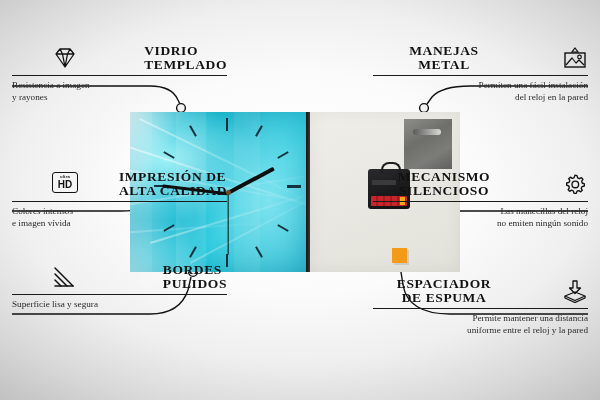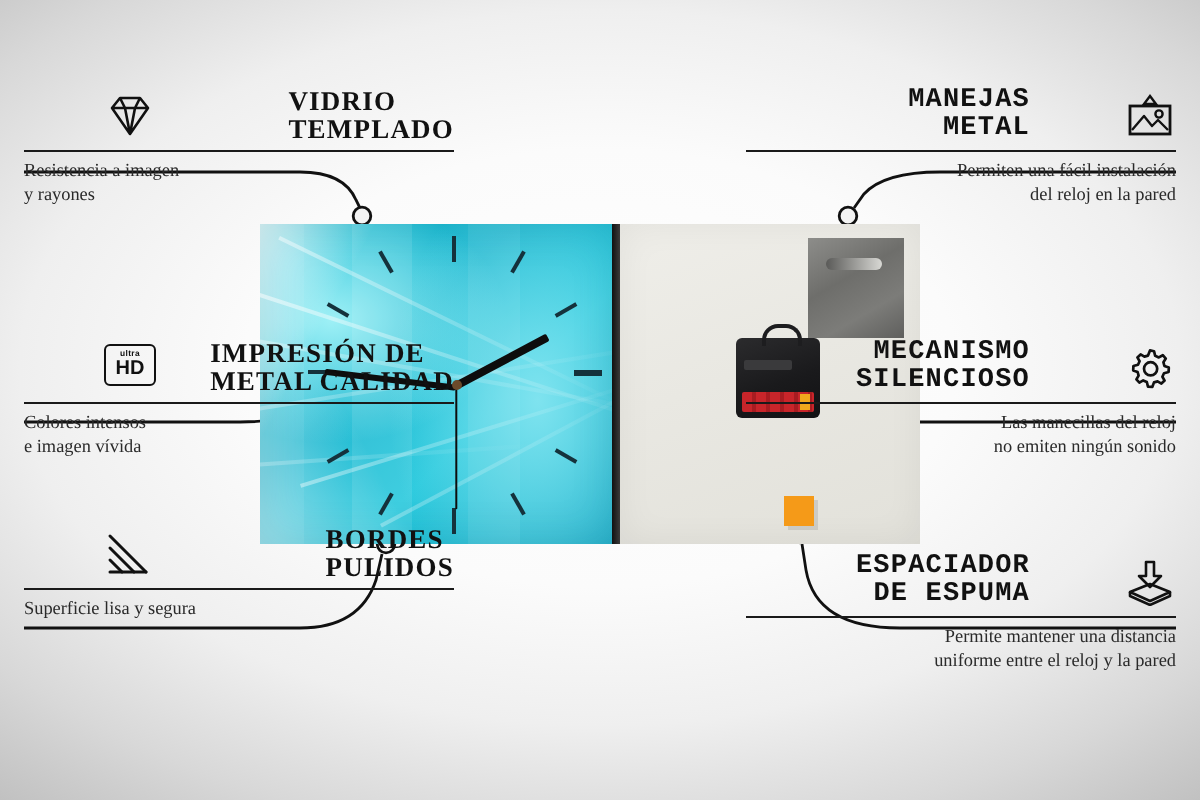--- a/index.html
+++ b/index.html
@@ -18,21 +18,21 @@
   .feat{position:absolute;width:215px;}
   .feat .head{display:flex;align-items:center;gap:7px;justify-content:space-between;}
   .feat.right .head{flex-direction:row;justify-content:flex-end;}
   .titles{display:flex;flex-direction:column;line-height:1.02;}
   .t1,.t2{
     font-family:"Liberation Serif", serif;
     font-size:13.5px;font-weight:700;color:#111;
     letter-spacing:.6px;white-space:nowrap;
   }
   .feat.left .t1,.feat.left .t2{text-align:left;}
-  .feat.right .t1,.feat.right .t2{text-align:right;font-family:Liberation Mono, monospace;}
+  .feat.right .t1,.feat.right .t2{text-align:center;}
   .rule{height:1px;background:#1a1a1a;margin-top:3px;}
   .sub{
     font-family:"Liberation Serif", serif;
     font-size:9.2px;color:#2a2a2a;line-height:1.32;margin-top:3px;
     white-space:pre-line;
   }
   .feat.right .sub{text-align:right;}
 
   .ico{width:26px;height:24px;flex:0 0 26px;display:block;padding-left:40px;}
   .ico svg{display:block;width:26px;height:24px;}
@@ -181,21 +181,21 @@
   <div class="feat left" style="left:12px;top:170px;">
     <div class="head">
       <span class="ico">
         <span class="hdbox">
           <span class="u">ultra</span>
           <span class="h">HD</span>
         </span>
       </span>
       <span class="titles">
         <span class="t1">IMPRESIÓN DE</span>
-        <span class="t2">METAL CALIDAD</span>
+        <span class="t2">ALTA CALIDAD</span>
       </span>
     </div>
     <div class="rule"></div>
     <div class="sub">Colores intensos
 e imagen vívida</div>
   </div>
 
   <div class="feat left" style="left:12px;top:263px;">
     <div class="head">
       <span class="ico">

